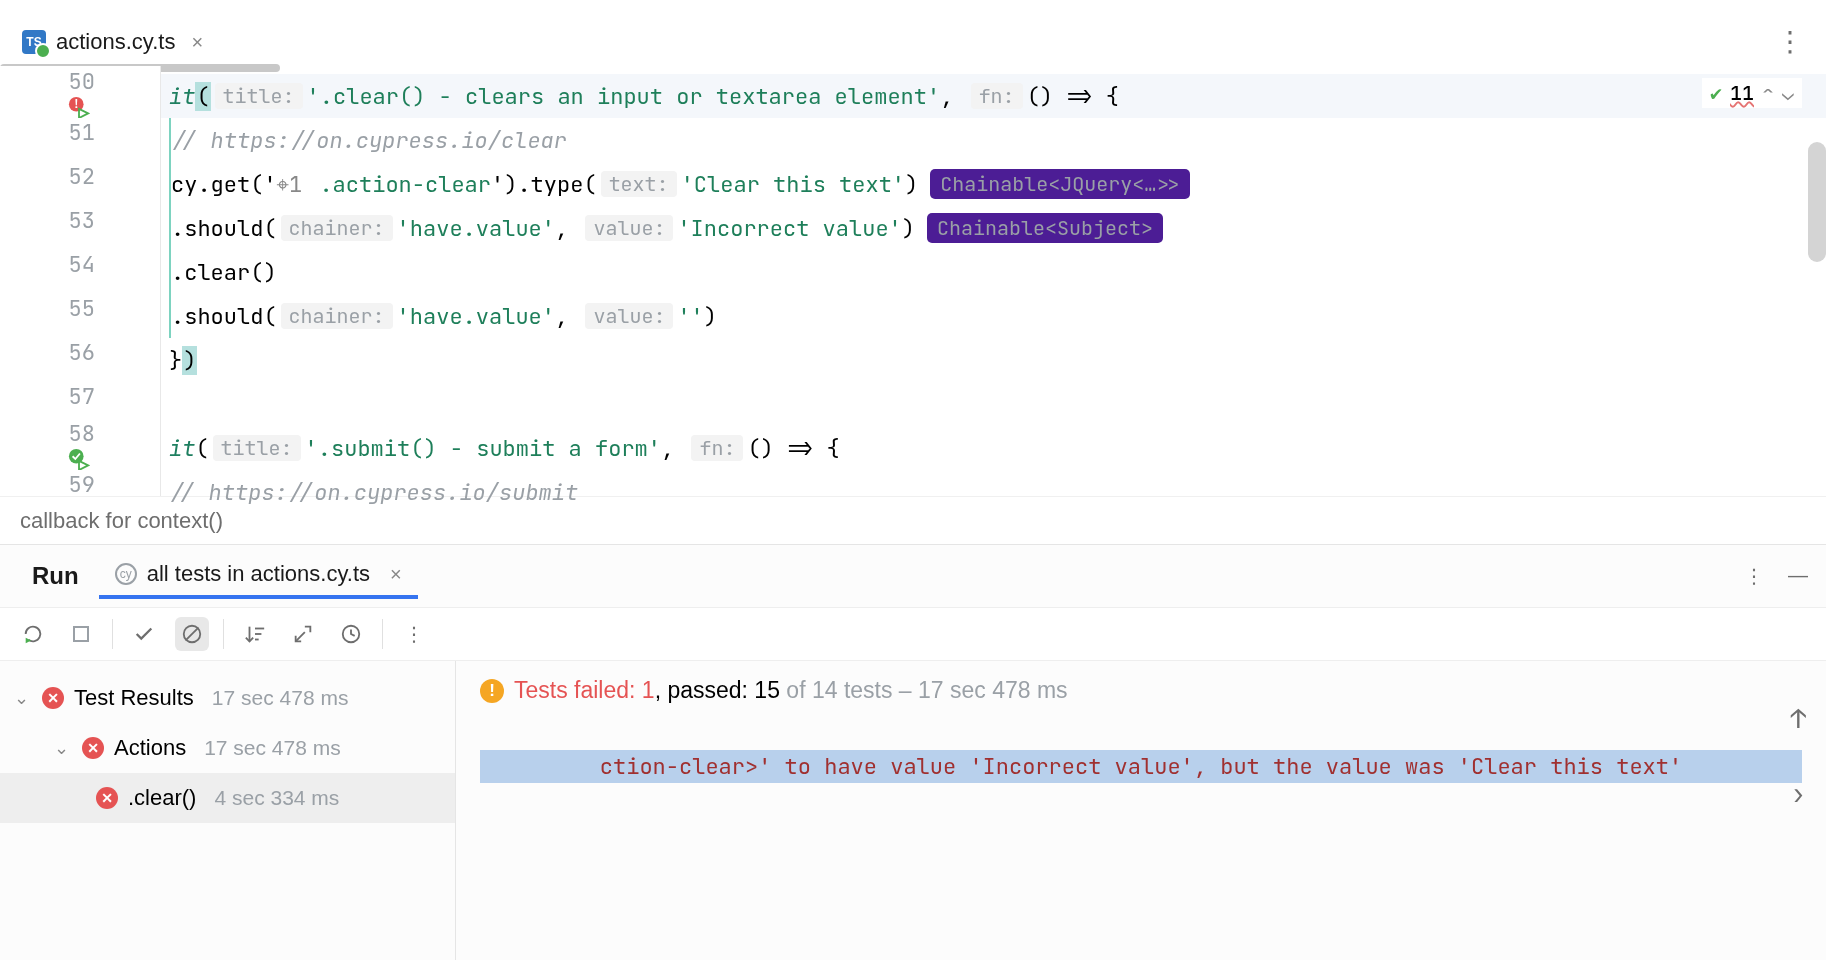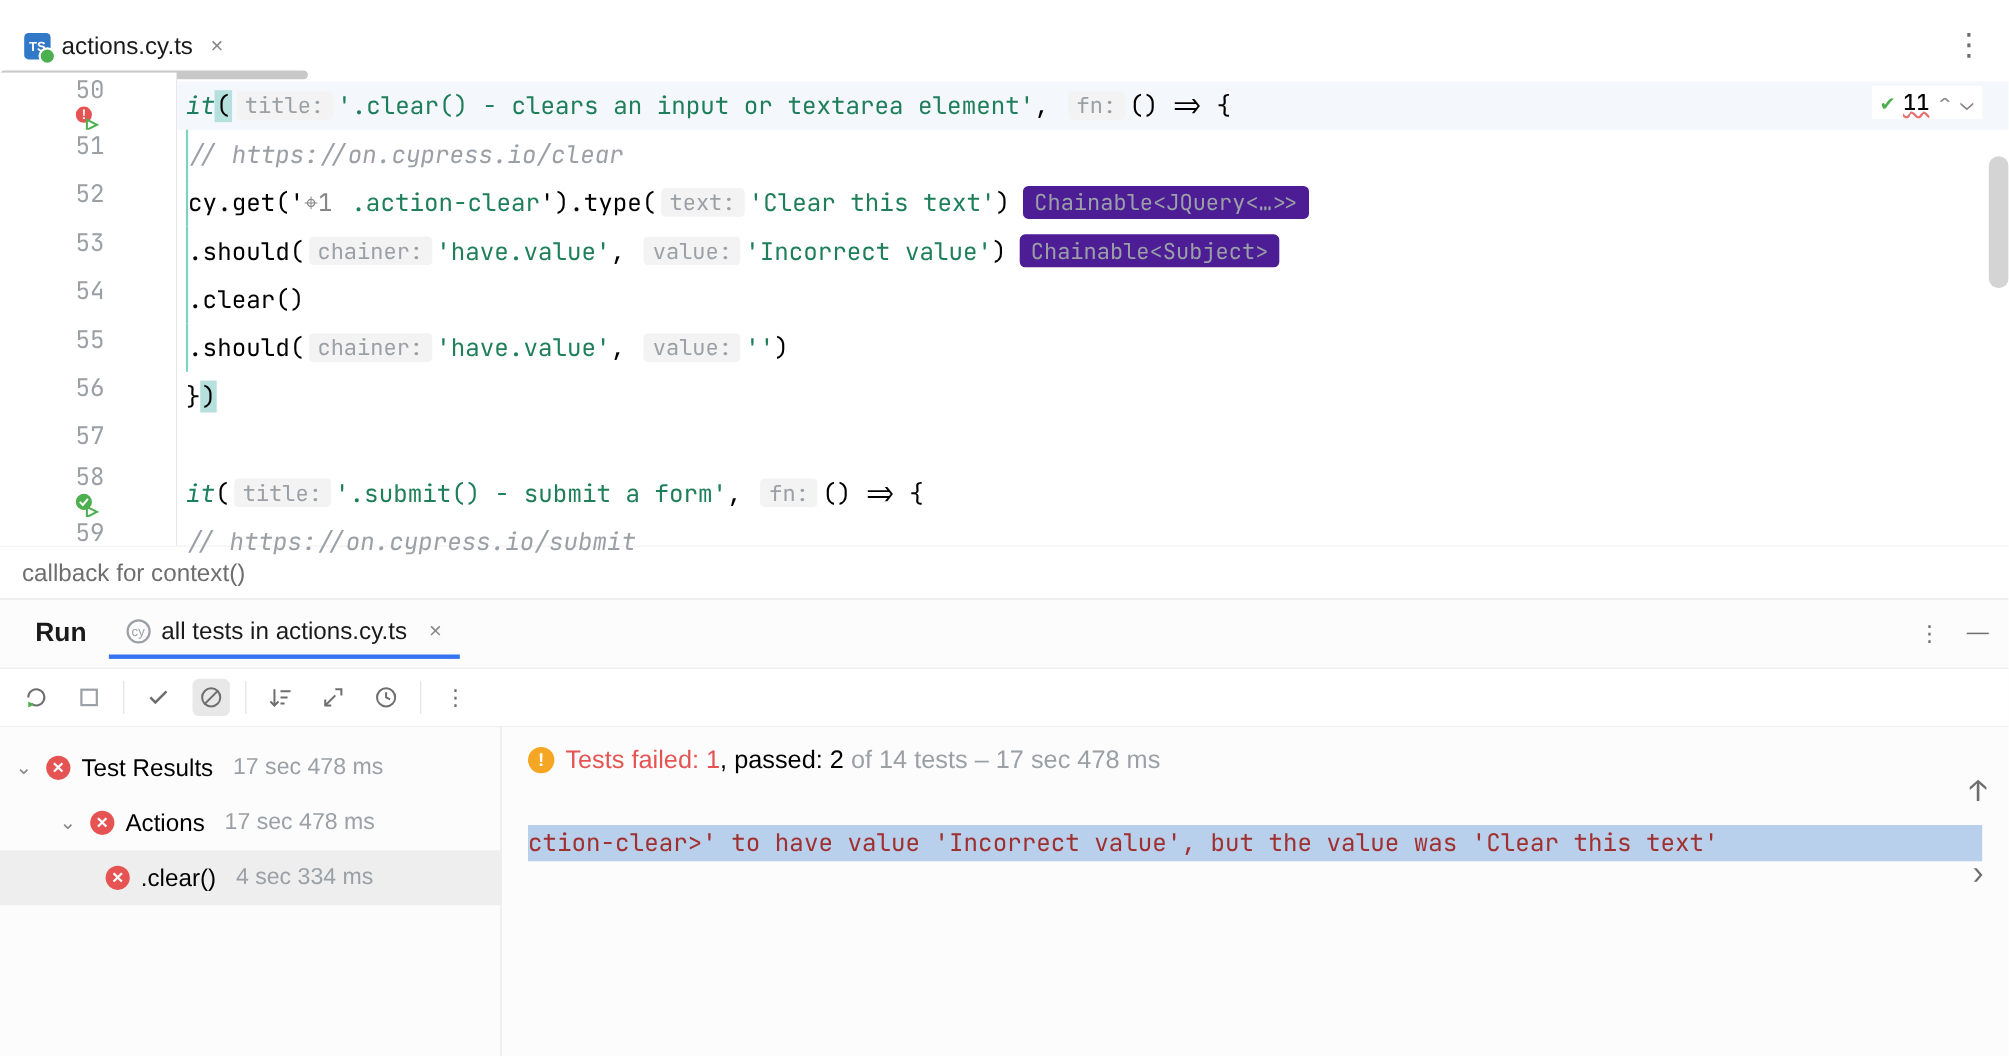--- a/index.html
+++ b/index.html
@@ -331,20 +331,21 @@
 .summary .grey { color: #9aa0a6; }
 .err-text {
   margin-top: 46px;
   font-family: "JetBrains Mono", monospace;
   font-size: 22px;
   color: #a03030;
   background: #b8d0ec;
   padding: 2px 0;
   white-space: nowrap;
   overflow: hidden;
+  text-align: center;
 }
 .output-nav {
   position: absolute;
   right: 20px;
   top: 40px;
   display: flex;
   flex-direction: column;
   gap: 40px;
   color: #6e6e6e;
   font-size: 26px;
@@ -538,21 +539,21 @@
       <div class="tree-row sel">
         <span class="indent2"></span>
         <span class="err-ico">✕</span>
         <span>.clear()</span>
         <span class="dur">4 sec 334 ms</span>
       </div>
     </div>
     <div class="output">
       <div class="summary">
         <span class="warn-ico">!</span>
-        <span><span class="fail">Tests failed: 1</span><span>, passed: 2</span><span class="grey"> of 14 tests – 17 sec 478 ms</span></span>
+        <span><span class="fail">Tests failed: 1</span><span>, passed: 15</span><span class="grey"> of 14 tests – 17 sec 478 ms</span></span>
       </div>
       <div class="err-text">ction-clear&gt;' to have value 'Incorrect value', but the value was 'Clear this text'</div>
       <div class="output-nav">
         <span>↑</span>
         <span>›</span>
       </div>
     </div>
   </div>
 </div>
 

